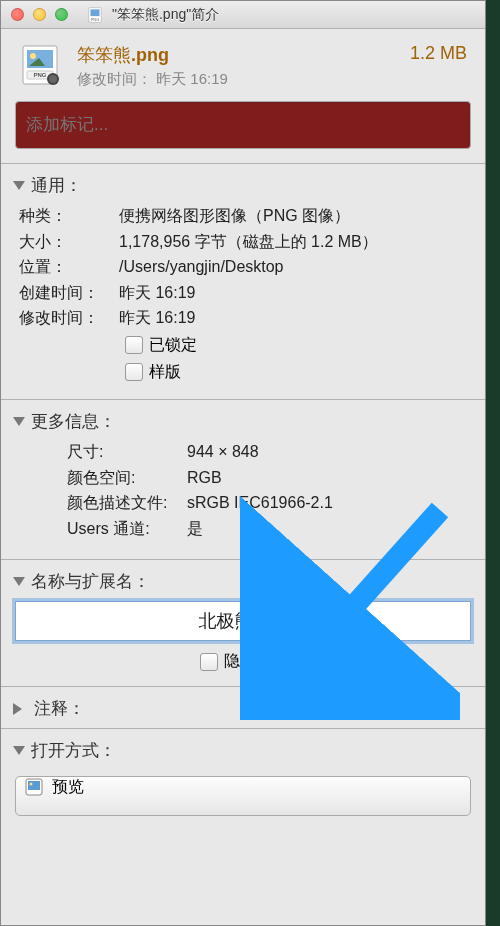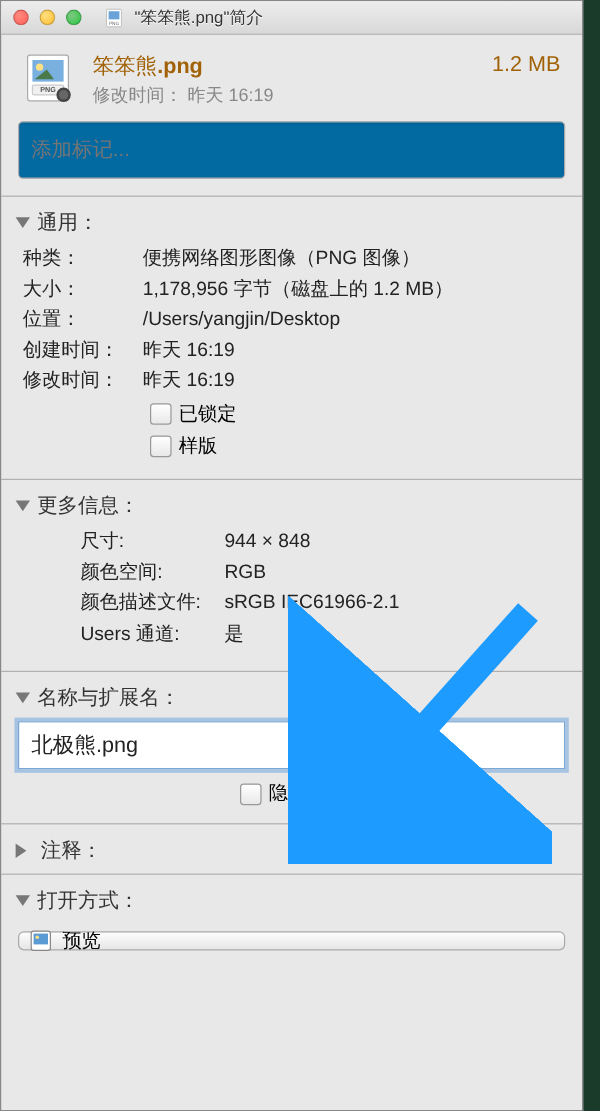--- a/index.html
+++ b/index.html
@@ -16,21 +16,21 @@
 
     .header { padding: 14px 18px 12px; display: flex; align-items: flex-start; }
     .file-icon { width: 44px; height: 44px; flex-shrink: 0; }
     .header-info { margin-left: 14px; flex: 1; }
     .filename { font-size: 18px; color: #a16207; font-weight: normal; }
     .filename b { font-weight: bold; }
     .modified { font-size: 15px; color: #888; margin-top: 3px; }
     .filesize { font-size: 18px; color: #a16207; }
 
     .tags-row { padding: 0 14px 14px; }
-    .tags-input { width: 100%; height: 48px; background: #0369a1; border: 1px solid #aaa; border-radius: 4px; padding: 6px 10px; font-size: 17px; color: #bbb; box-shadow: inset 0 1px 2px rgba(0,0,0,.1); }
+    .tags-input { width: 100%; height: 48px; background: #7f1d1d; border: 1px solid #aaa; border-radius: 4px; padding: 6px 10px; font-size: 17px; color: #bbb; box-shadow: inset 0 1px 2px rgba(0,0,0,.1); }
 
     .section { border-top: 1px solid #b0b0b0; }
     .sec-header { display: flex; align-items: center; padding: 10px 12px 8px; cursor: pointer; }
     .disclosure { width: 0; height: 0; border-left: 6px solid transparent; border-right: 6px solid transparent; border-top: 9px solid #777; margin-right: 6px; }
     .disclosure.closed { border-top: 6px solid transparent; border-bottom: 6px solid transparent; border-left: 9px solid #777; }
     .sec-title { font-size: 17px; color: #333; }
 
     .kv-table { padding: 0 18px 16px 18px; }
     .kv-row { display: flex; margin-bottom: 4px; font-size: 16px; color: #222; line-height: 1.35; }
     .kv-label { width: 100px; text-align: left; padding-right: 6px; color: #222; flex-shrink: 0; }
@@ -38,24 +38,24 @@
 
     .checkbox-row { display: flex; align-items: center; margin-left: 106px; margin-top: 6px; gap: 6px; }
     .checkbox-row.standalone { margin-left: 18px; margin-top: 10px; padding-bottom: 14px; justify-content: center; }
     .cb { width: 18px; height: 18px; border: 1px solid #999; border-radius: 3px; background: linear-gradient(#fff, #e8e8e8); flex-shrink: 0; }
     .cb-label { font-size: 16px; }
 
     .more-info { padding: 0 18px 16px; margin-left: 48px; }
     .more-info .kv-row .kv-label { width: 120px; }
 
     .name-input-wrap { padding: 0 14px; position: relative; }
-    .name-input { width: 100%; height: 40px; background: #fff; border: 1px solid #7aa7d4; border-radius: 0; padding: 0 10px; font-size: 18px; color: #222; box-shadow: 0 0 0 3px rgba(100,160,220,.5); outline: none; }
+    .name-input { width: 100%; height: 40px; background: #fff; border: 1px solid #7aa7d4; border-radius: 0; padding: 0 10px; font-size: 18px; color: #222; box-shadow: 0 0 0 3px rgba(100,160,220,.5); outline: none; text-align: center; }
 
     .open-with { padding: 6px 14px 14px; }
-    .select-box { width: 100%; height: 16px; background: linear-gradient(#fdfdfd, #e6e6e6); border: 1px solid #aaa; border-radius: 5px; display: flex; align-items: center; padding: 0 8px; gap: 8px; font-size: 16px; }
+    .select-box { width: 100%; height: 40px; background: linear-gradient(#fdfdfd, #e6e6e6); border: 1px solid #aaa; border-radius: 5px; display: flex; padding: 0 8px; gap: 8px; font-size: 16px; }
     .preview-icon { width: 20px; height: 20px; }
 
     .arrow-annotation { position: absolute; pointer-events: none; }
   </style>
 </head>
 <body>
 
 <div class="window">
   <div class="titlebar">
     <div class="traffic">

